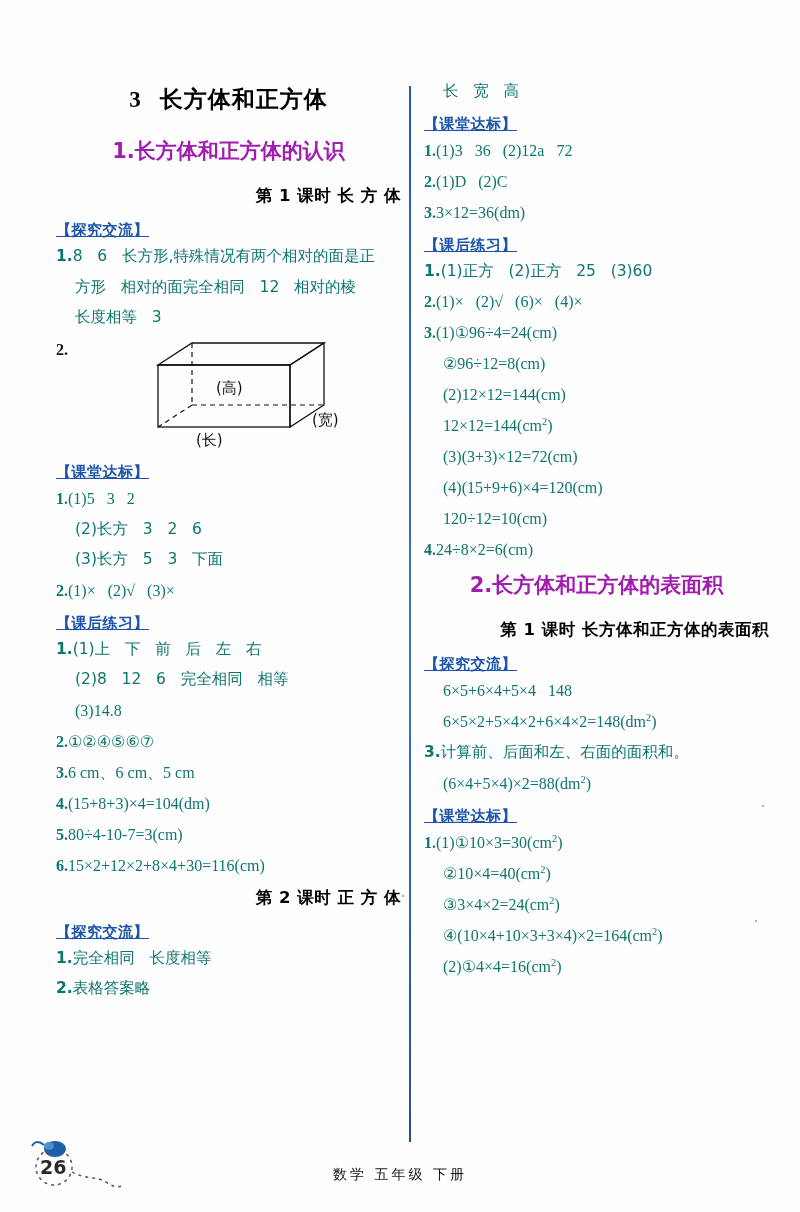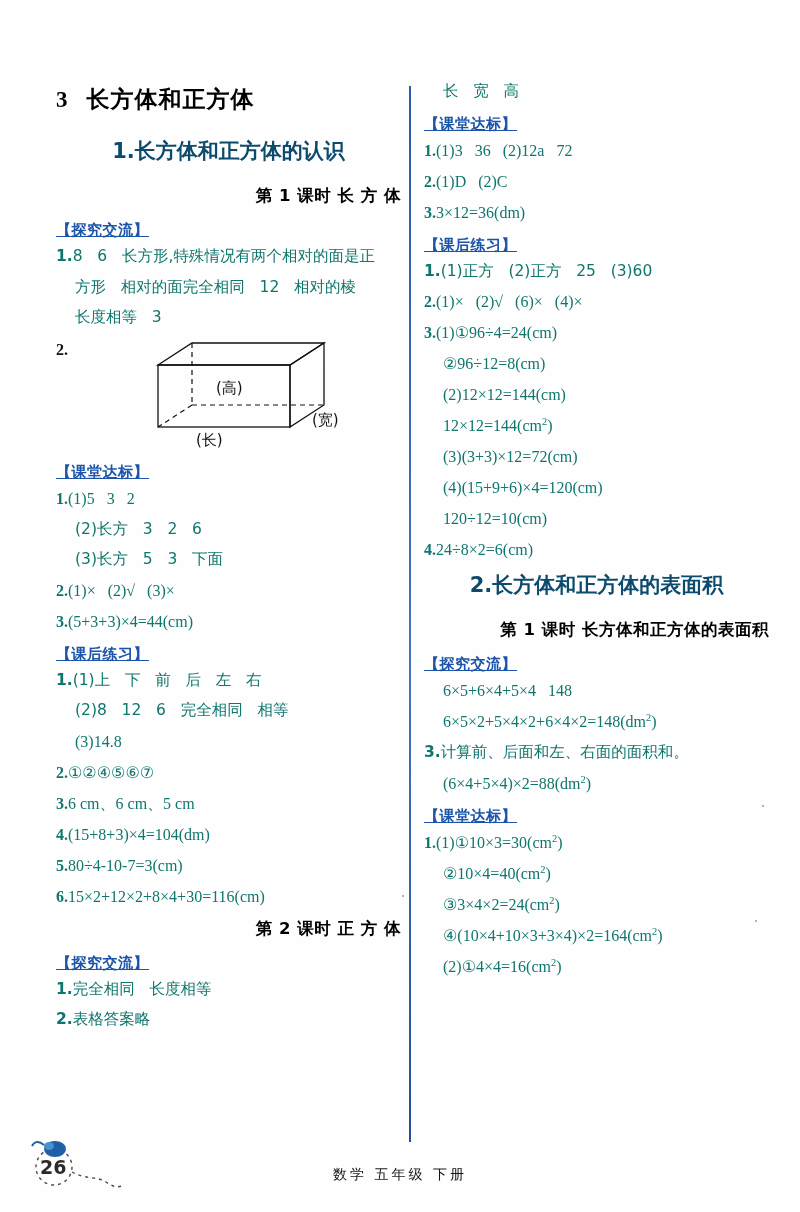--- a/index.html
+++ b/index.html
@@ -38,32 +38,33 @@
     height: 1056px;
     background: linear-gradient(to bottom, #2a5ca8, #3f74bd 55%, #244f94);
   }
 
   
   .h-chapter {
     font-family: "DejaVu Sans", "Liberation Sans", sans-serif;
     font-weight: bold;
     font-size: 23px;
     letter-spacing: 1px;
+    text-align: center;
     margin: 0 0 22px 0;
     color: #000;
   }
   .h-chapter .num { margin-right: 18px; font-family: "Liberation Serif", serif; }
 
   .h-section {
     font-family: "DejaVu Sans", "Liberation Sans", sans-serif;
     font-weight: bold;
     font-size: 21px;
     text-align: center;
     margin: 0 0 20px 0;
-    color: #0c4a6e;
+    color: #a21caf;
   }
 
   .h-lesson {
     font-family: "DejaVu Sans", "Liberation Sans", sans-serif;
     font-weight: bold;
     font-size: 16.5px;
     text-align: right;
     margin: 0 0 14px 0;
     color: #000;
     letter-spacing: 0.5px;
@@ -182,21 +183,20 @@
         <text x="62" y="108" font-family="DejaVu Sans, sans-serif" font-size="15" fill="#111">(长)</text>
       </svg>
     </div>
 
     <div class="h-block">【课堂达标】</div>
 
     <p class="ans"><span class="lbl">1.</span><span>(1)5   3   2</span></p>
     <p class="ans cn ind"><span>(2)长方   3   2   6</span></p>
     <p class="ans cn ind"><span>(3)长方   5   3   下面</span></p>
     <p class="ans"><span class="lbl">2.</span><span>(1)×   (2)√   (3)×</span></p>
-    <p class="ans"><span class="lbl">3.</span><span>(5+3+3)×4=44(cm)</span></p>
 
     <div class="h-block">【课后练习】</div>
 
     <p class="ans cn"><span class="lbl">1.</span><span>(1)上   下   前   后   左   右</span></p>
     <p class="ans cn ind"><span>(2)8   12   6   完全相同   相等</span></p>
     <p class="ans ind"><span>(3)14.8</span></p>
     <p class="ans"><span class="lbl">2.</span><span>①②④⑤⑥⑦</span></p>
     <p class="ans"><span class="lbl">3.</span><span>6 cm、6 cm、5 cm</span></p>
     <p class="ans"><span class="lbl">4.</span><span>(15+8+3)×4=104(dm)</span></p>
     <p class="ans"><span class="lbl">5.</span><span>80÷4-10-7=3(cm)</span></p>

